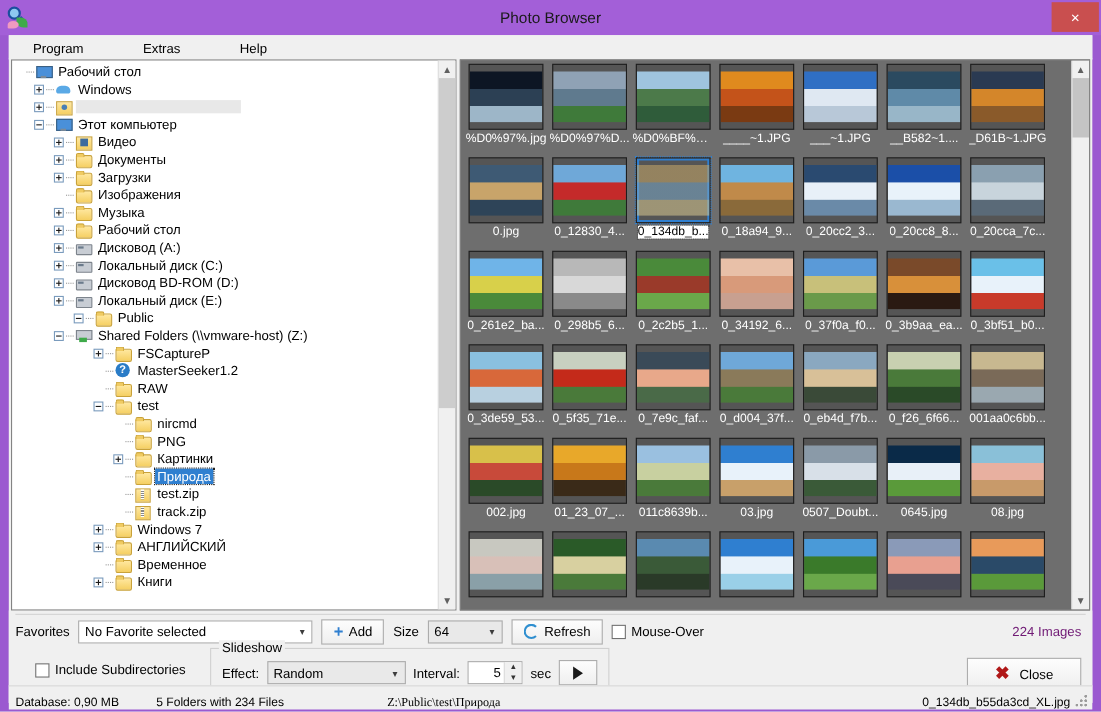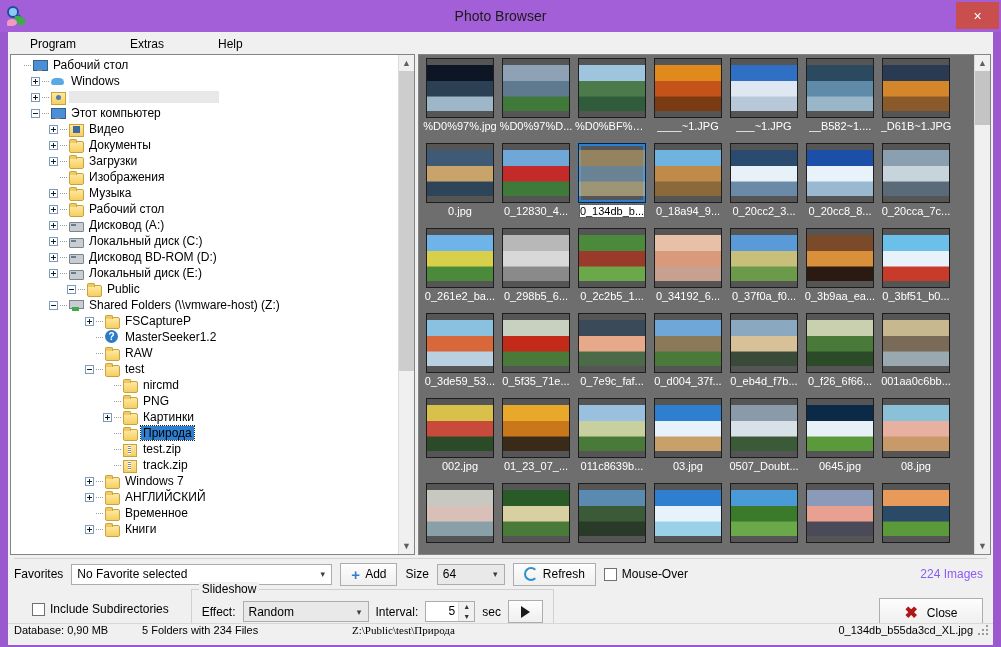--- a/index.html
+++ b/index.html
@@ -236,21 +236,21 @@
     background: linear-gradient(#ffe8a0, #f5cf62);
     border: 1px solid #c9a23a;
   }
   .ticon.video::after {
     content: ""; position: absolute; left: 5px; top: 4px;
     width: 7px; height: 7px; background: #3d6b9e;
   }
   .tlabel { padding: 0 2px; }
   .tnode.selected .tlabel {
     background: #2f7fd0;
-    color: #000000;
+    color: #ffffff;
     outline: 1px dotted #222;
   }
 
   
   .sbv {
     width: 16px; flex: 0 0 16px;
     background: #f0f0f0;
     border-left: 1px solid #dcdcdc;
     display: flex; flex-direction: column;
     position: relative;
@@ -356,21 +356,21 @@
     font-size: 12px;
     position: relative;
     cursor: pointer;
   }
   .combo .cbtxt { flex: 1 1 auto; white-space: nowrap; overflow: hidden; }
   .combo .chev {
     width: 17px; flex: 0 0 17px;
     text-align: center;
     color: #3c3c3c; font-size: 9px;
   }
-  #fav-combo { width: 261px; background: #fff; }
+  #fav-combo { width: 213px; background: #fff; }
   #size-combo { width: 68px; }
   .btn {
     height: 23px;
     border: 1px solid #adadad;
     background: linear-gradient(#fdfdfd, #efefef);
     display: flex; align-items: center; justify-content: center;
     gap: 5px;
     padding: 0 10px;
     font-size: 12px;
     cursor: pointer;
@@ -383,21 +383,21 @@
     border-right-color: transparent;
     position: relative;
   }
   .cbwrap { display: flex; align-items: center; gap: 5px; cursor: pointer; }
   .chk {
     width: 13px; height: 13px;
     border: 1px solid #707070;
     background: #fff;
     flex: 0 0 13px;
   }
-  #count { margin-left: auto; font-size: 12px; color: #8b5cf6; padding-right: 4px; }
+  #count { margin-left: auto; font-size: 12px; color: #701a75; padding-right: 4px; }
 
   
   #slideshow-group {
     border: 1px solid #d0d0d0;
     position: relative;
     margin-left: 22px;
     padding: 9px 10px 6px 10px;
     display: flex; align-items: center; gap: 7px;
     height: 42px;
   }
@@ -456,21 +456,21 @@
   }
   .x-icon { color: #b01818; font-size: 16px; font-weight: bold; line-height: 1; }
 
   
   #statusbar {
     position: absolute;
     left: 8px; right: 8px; bottom: 2px;
     height: 22px;
     background: #f0f0f0;
     border-top: 1px solid #d8d8d8;
-    display: flex; align-items: flex-start;
+    display: flex; align-items: flex-end;
     font-size: 11px; color: #000;
   }
   .st-cell { padding: 0 6px; white-space: nowrap; }
   #st-db { width: 128px; }
   #st-folders { width: 210px; }
   #st-path { flex: 1 1 auto; font-family: Liberation Serif, serif; }
   #st-file { margin-left: auto; padding-right: 4px; }
   #grip {
     width: 14px; height: 14px;
     margin-right: 2px;

